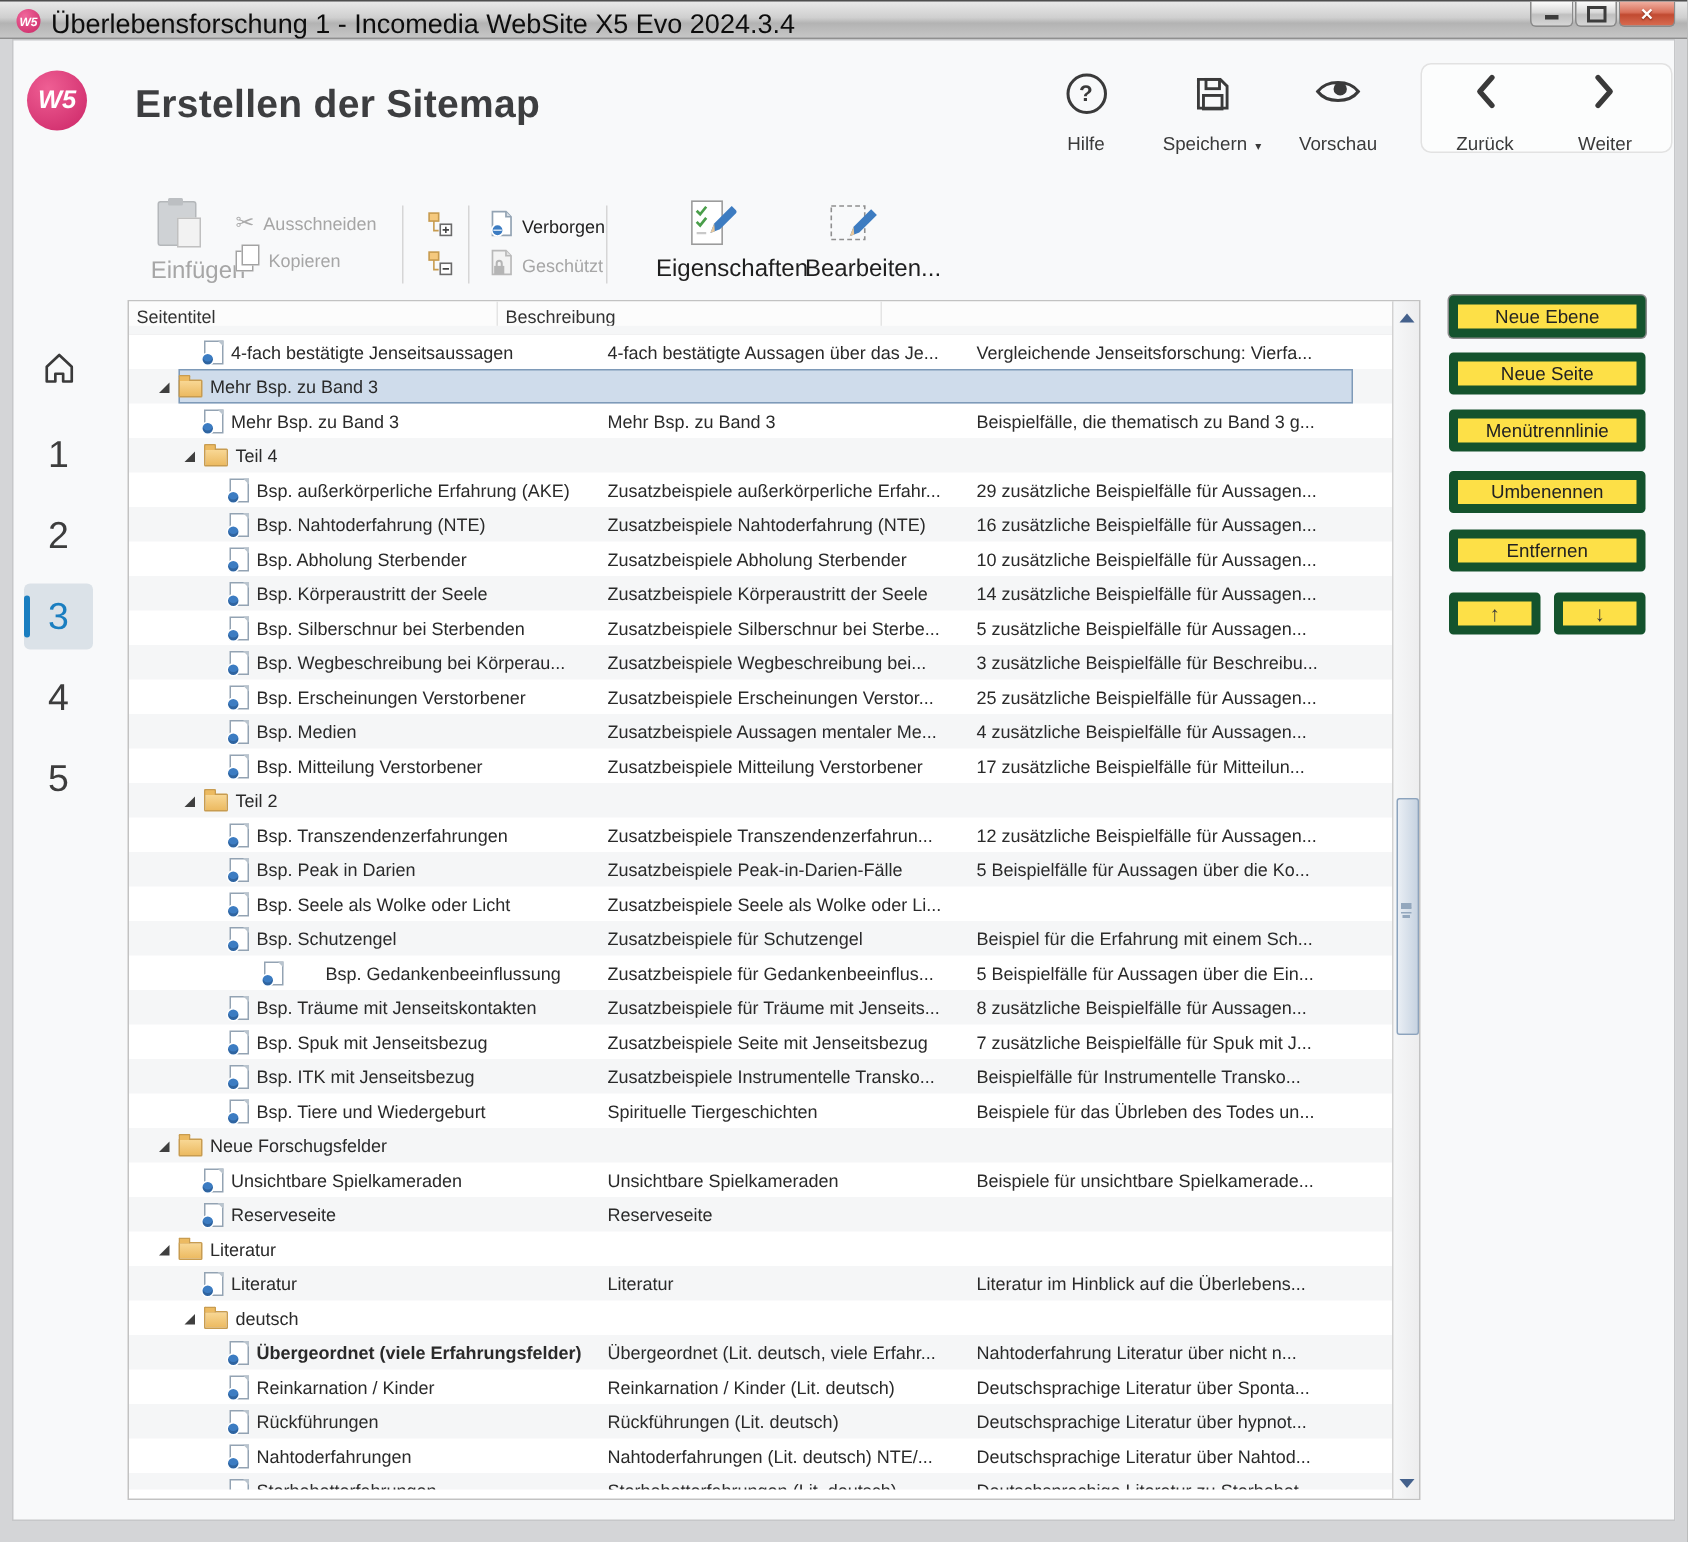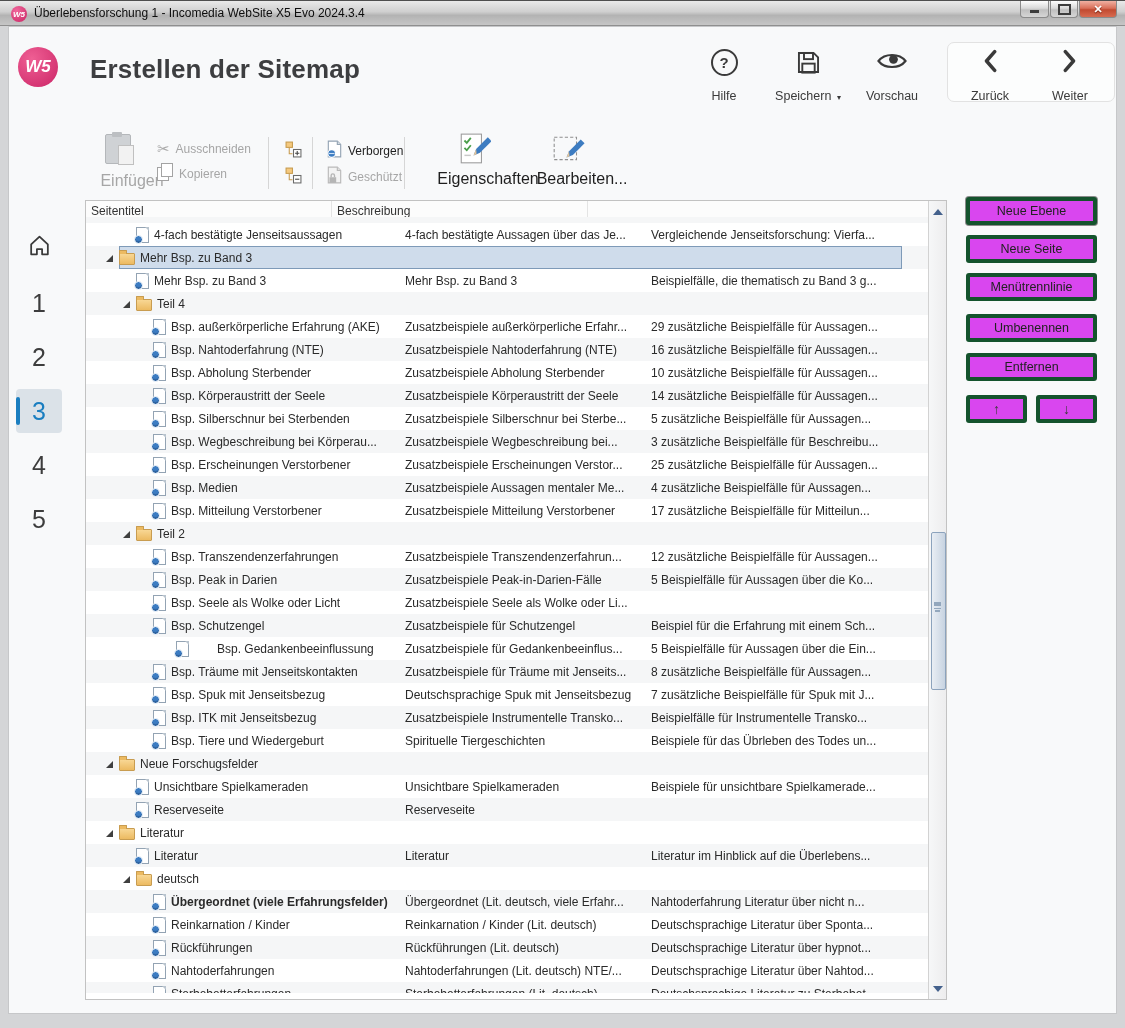--- a/index.html
+++ b/index.html
@@ -4,21 +4,21 @@
 <style>
   html,body{margin:0;padding:0;background:#9a9a9a;font-family:"Liberation Sans",sans-serif;}
   .win{position:relative;width:1125px;height:1028px;background:#d4d5d7;border-bottom:1px solid #6f6f6f;overflow:hidden;}
   
   .titlebar{position:absolute;left:0;top:0;right:0;height:26px;
     background:linear-gradient(#e9e9e9,#cfcfcf 45%,#b3b3b3 60%,#c6c6c6);
     border-top:1px solid #4e4e4e;border-bottom:1px solid #8f8f8f;box-sizing:border-box;}
   .tb-logo{position:absolute;left:11px;top:5px;width:16px;height:16px;border-radius:50%;
     background:radial-gradient(circle at 35% 30%,#f0679c,#c92563);color:#fff;font-size:8px;font-weight:bold;
     display:flex;align-items:center;justify-content:center;font-style:italic;}
-  .tb-title{position:absolute;left:34px;top:5px;font-size:12px;color:#0d0d0d;}
+  .tb-title{position:absolute;left:34px;top:5px;font-size:18px;color:#0d0d0d;}
   .tbb{position:absolute;top:0;height:17px;border:1px solid #8a8a8a;border-top:none;box-sizing:border-box;
     border-radius:0 0 4px 4px;background:linear-gradient(#fdfdfd,#d9d9d9 45%,#bfbfbf 55%,#d6d6d6);
     display:flex;align-items:center;justify-content:center;}
   .tbb.min{left:1020px;width:29px}.tbb.max{left:1050px;width:28px}
   .tbb.close{left:1079px;width:38px;background:linear-gradient(#f0b0a2,#d9705a 45%,#c14a31 55%,#d86b50);}
   .glyph-min{width:9px;height:3px;background:#3c3c3c;margin-top:5px;}
   .glyph-max{width:9px;height:7px;border:2px solid #3c3c3c;}
   .glyph-x{color:#fff;font-size:11px;font-weight:bold;text-shadow:0 1px 1px #77210f;}
   
   .content-bg{position:absolute;left:8px;top:26px;right:8px;bottom:14px;background:#f8f9fa;border:1px solid #c6c7c9;box-sizing:border-box;}
@@ -78,21 +78,21 @@
   
   .vscroll{position:absolute;right:0;top:0;width:18px;height:798px;background:linear-gradient(90deg,#f6f7f8,#ededee);border-left:1px solid #d2d2d2;box-sizing:border-box;}
   .sb-btn{position:absolute;left:0;width:17px;height:17px;display:flex;align-items:center;justify-content:center;}
   .sb-up{top:2px}.sb-down{bottom:2px}
   .tri-up{width:0;height:0;border-left:5px solid transparent;border-right:5px solid transparent;border-bottom:6px solid #44618c;}
   .tri-down{width:0;height:0;border-left:5px solid transparent;border-right:5px solid transparent;border-top:6px solid #44618c;}
   .sb-thumb{position:absolute;left:2px;top:331px;width:13px;height:156px;border:1px solid #8ca3bd;border-radius:2px;
     background:linear-gradient(90deg,#e9eef4,#c7d3e1);}
   .grip{position:absolute;left:2px;top:72px;width:7px;border-top:1px solid #93a7bd;border-bottom:1px solid #93a7bd;height:2px;box-shadow:0 4px 0 -1px #93a7bd,0 -3px 0 0 #93a7bd;}
   
-  .pbtn{position:absolute;left:966px;width:131px;height:28px;background:#d946ef;border:4px solid #14532d;border-radius:3px;
+  .pbtn{position:absolute;left:966px;width:131px;height:28px;background:#fde047;border:6px solid #14532d;border-radius:3px;
     box-sizing:border-box;font-size:12.5px;color:#222;display:flex;align-items:center;justify-content:center;white-space:nowrap;}
   .pbtn.focus{box-shadow:0 0 0 1px #8a8a8a;}
   .pbtn.arrow{width:61px;font-size:14px;color:#3a3a3a;}
 </style>
 </head>
 <body>
 
 <div class="win">
 
   <div class="titlebar">
@@ -431,21 +431,21 @@
           </div>
           <div class="cell c2">Zusatzbeispiele für Träume mit Jenseits...</div>
           <div class="cell c3">8 zusätzliche Beispielfälle für Aussagen...</div>
         </div>
         <div class="row">
           <div class="cell c1" style="padding-left: 54px;">
             <span class="arr noarr"></span>
             <span class="pg"></span>
             <span class="lab">Bsp. Spuk mit Jenseitsbezug</span>
           </div>
-          <div class="cell c2">Deutschsprachige Spuk mit Jenseitsbezug</div>
+          <div class="cell c2">Zusatzbeispiele Seite mit Jenseitsbezug</div>
           <div class="cell c3">7 zusätzliche Beispielfälle für Spuk mit J...</div>
         </div>
         <div class="row alt">
           <div class="cell c1" style="padding-left: 54px;">
             <span class="arr noarr"></span>
             <span class="pg"></span>
             <span class="lab">Bsp. ITK mit Jenseitsbezug</span>
           </div>
           <div class="cell c2">Zusatzbeispiele Instrumentelle Transko...</div>
           <div class="cell c3">Beispielfälle für Instrumentelle Transko...</div>

